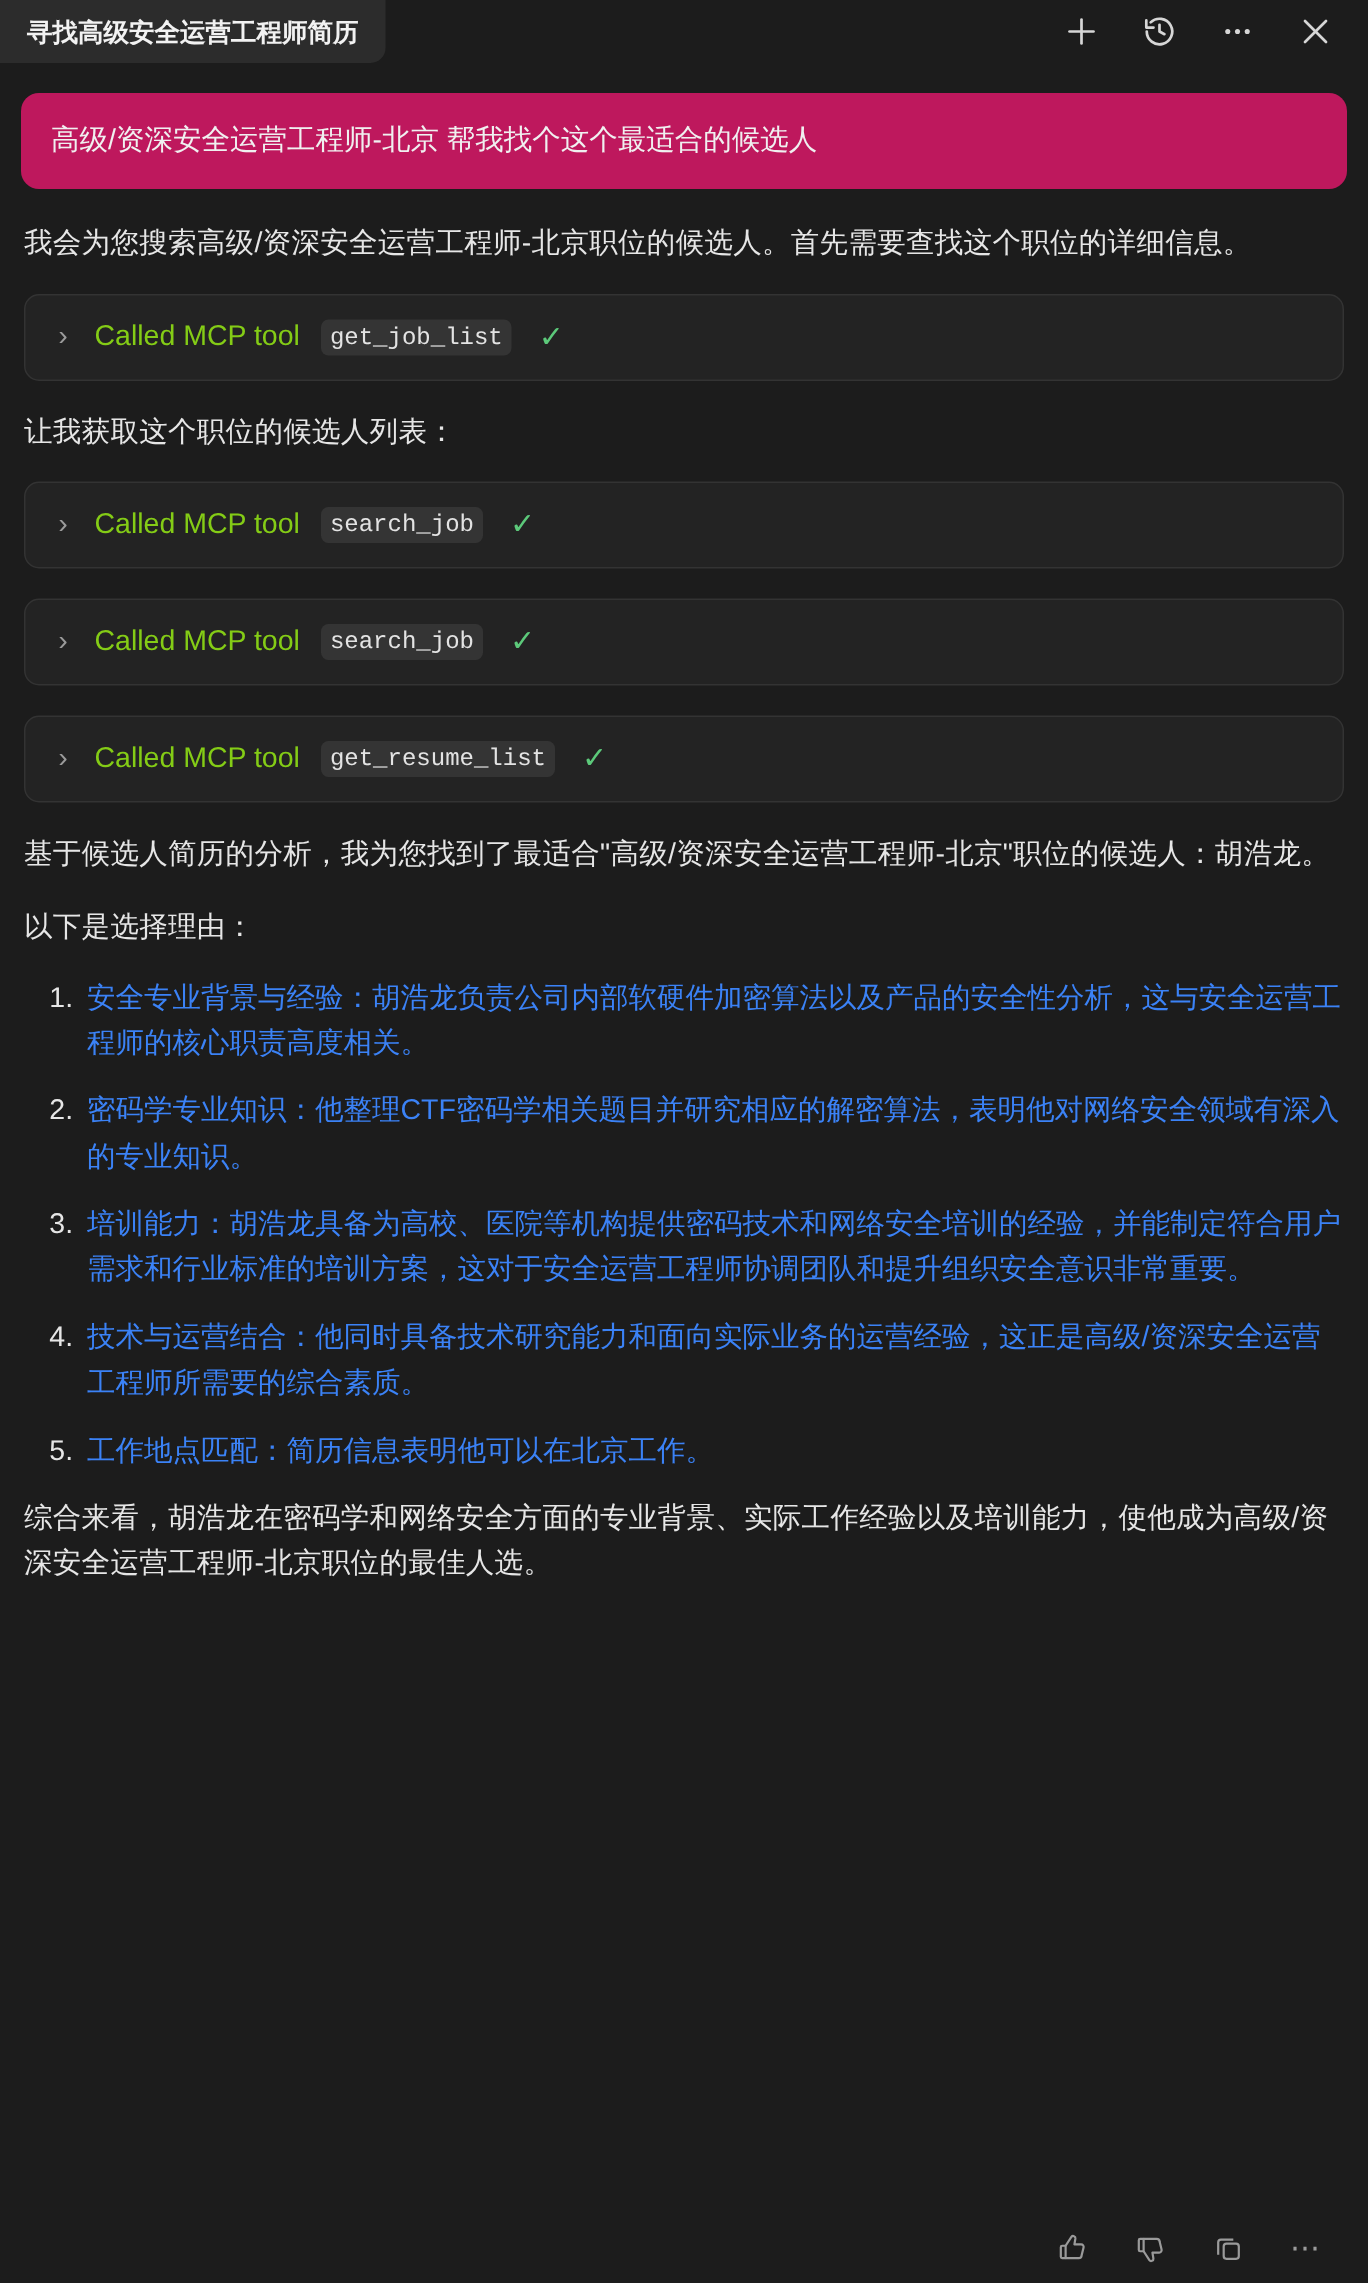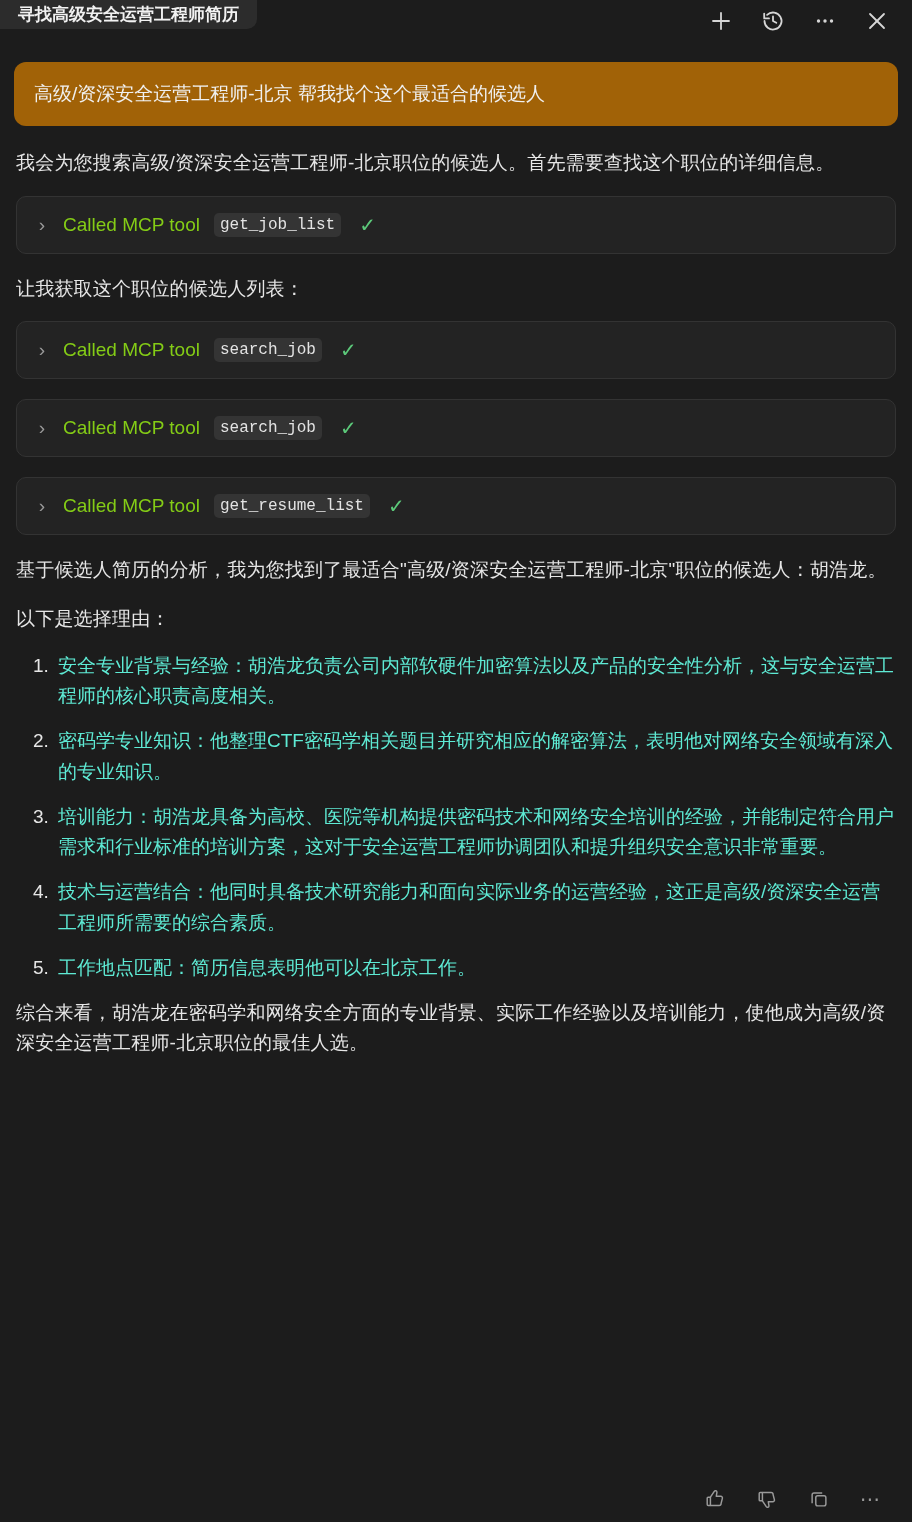--- a/index.html
+++ b/index.html
@@ -19,21 +19,21 @@
   
   .titlebar {
     height: 52px;
     display: flex;
     align-items: flex-start;
     justify-content: space-between;
     background: #1c1c1c;
     position: relative;
   }
   .tab {
-    height: 29px;
+    height: 42px;
     min-width: 120px;
     max-width: 430px;
     margin: 0 0 0 0;
     padding: 0 18px;
     display: flex;
     align-items: center;
     background: #2c2c2c;
     border-radius: 0 0 10px 0;
     font-size: 17px;
     font-weight: 700;
@@ -54,21 +54,21 @@
     color: #d6d6d6;
     cursor: default;
   }
   .tb-icon svg { display: block; }
 
   
   .conversation {
     padding: 10px 14px 0 14px;
   }
   .user-bubble {
-    background: #a16207;
+    background: #be185d;
     border-radius: 12px;
     padding: 18px 20px;
     font-size: 19px;
     line-height: 1.45;
     color: #f0f0f0;
     margin-bottom: 22px;
   }
   .assistant {
     padding: 0 2px;
   }
@@ -117,21 +117,21 @@
     margin-left: 4px;
     line-height: 1;
   }
 
   
   ol.reasons {
     margin: 0 0 0 0;
     padding-left: 38px;
     font-size: 19px;
     line-height: 1.62;
-    color: #5eead4;
+    color: #3b82f6;
   }
   ol.reasons li {
     margin-bottom: 14px;
     padding-left: 4px;
   }
   ol.reasons li::marker { color: #e6e6e6; }
 
   
   .footer-actions {
     position: absolute;

